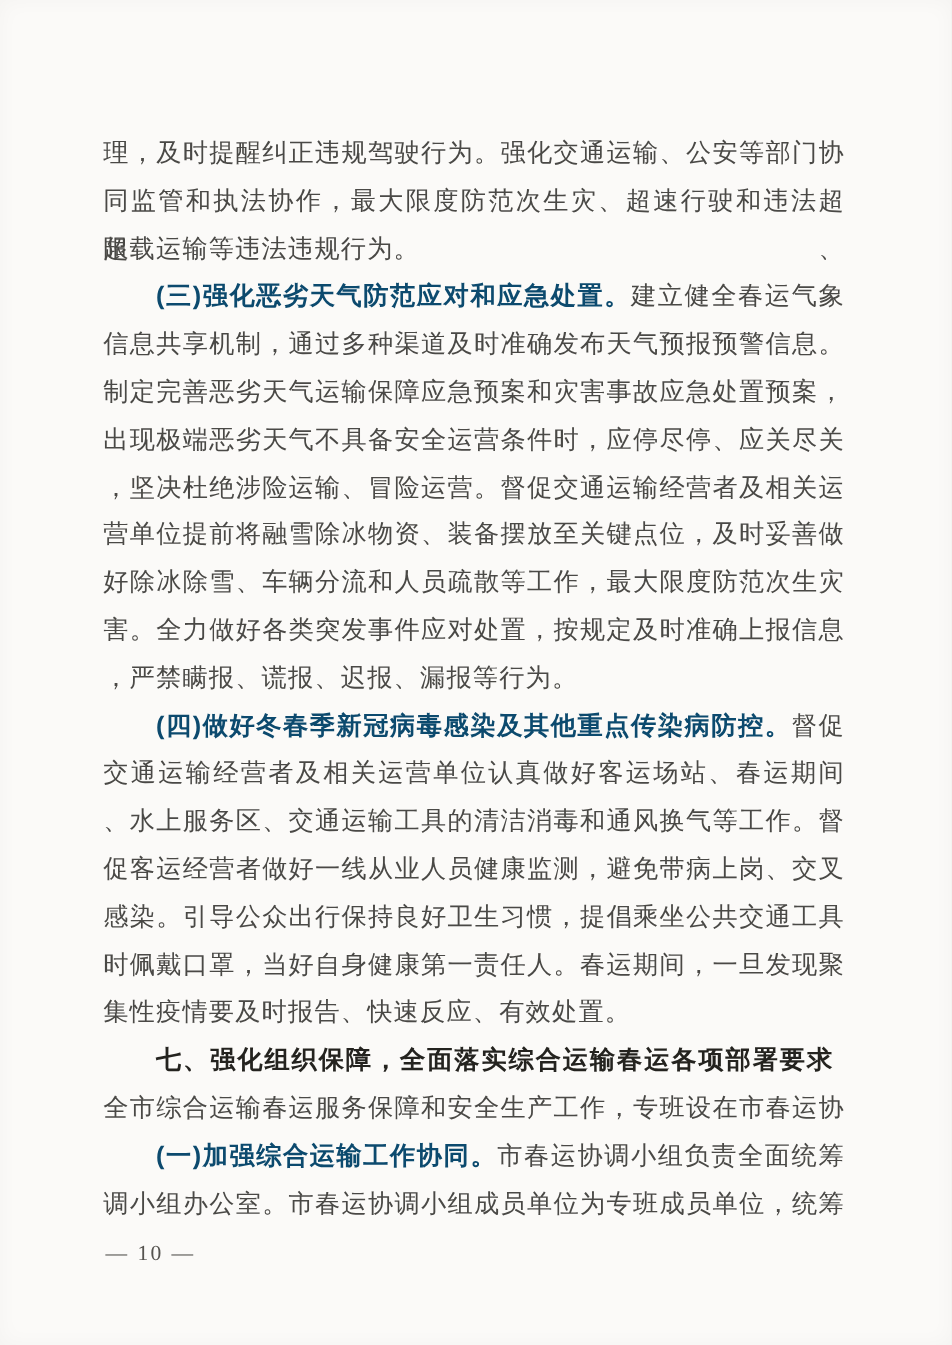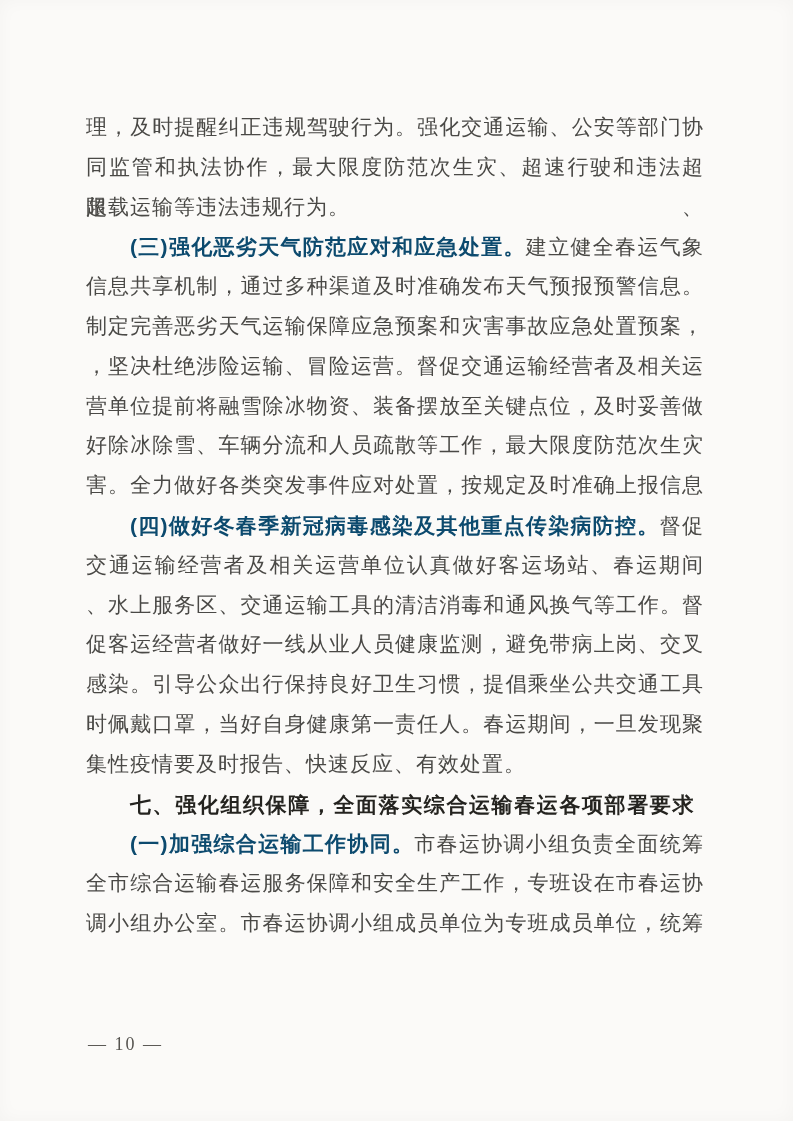--- a/index.html
+++ b/index.html
@@ -62,30 +62,32 @@
 <body>
 
 <div class="page">
   <div class="textblock">
       <div class="line fill"><span class="seg">理，及时提醒纠正违规驾驶行为。强化交通运输、公安等部门协</span></div>
       <div class="line fill"><span class="seg">同监管和执法协作，最大限度防范次生灾、超速行驶和违法超限、</span></div>
       <div class="line"><span class="seg">超载运输等违法违规行为。</span></div>
       <div class="line fill indent"><span class="seg b">(三)强化恶劣天气防范应对和应急处置。</span><span class="seg">建立健全春运气象</span></div>
       <div class="line fill"><span class="seg">信息共享机制，通过多种渠道及时准确发布天气预报预警信息。</span></div>
       <div class="line fill"><span class="seg">制定完善恶劣天气运输保障应急预案和灾害事故应急处置预案，</span></div>
+      <div class="line fill"><span class="seg">出现极端恶劣天气不具备安全运营条件时，应停尽停、应关尽关</span></div>
       <div class="line fill"><span class="seg">，坚决杜绝涉险运输、冒险运营。督促交通运输经营者及相关运</span></div>
       <div class="line fill"><span class="seg">营单位提前将融雪除冰物资、装备摆放至关键点位，及时妥善做</span></div>
       <div class="line fill"><span class="seg">好除冰除雪、车辆分流和人员疏散等工作，最大限度防范次生灾</span></div>
       <div class="line fill"><span class="seg">害。全力做好各类突发事件应对处置，按规定及时准确上报信息</span></div>
+      <div class="line"><span class="seg">，严禁瞒报、谎报、迟报、漏报等行为。</span></div>
       <div class="line fill indent"><span class="seg b">(四)做好冬春季新冠病毒感染及其他重点传染病防控。</span><span class="seg">督促</span></div>
       <div class="line fill"><span class="seg">交通运输经营者及相关运营单位认真做好客运场站、春运期间</span></div>
       <div class="line fill"><span class="seg">、水上服务区、交通运输工具的清洁消毒和通风换气等工作。督</span></div>
       <div class="line fill"><span class="seg">促客运经营者做好一线从业人员健康监测，避免带病上岗、交叉</span></div>
       <div class="line fill"><span class="seg">感染。引导公众出行保持良好卫生习惯，提倡乘坐公共交通工具</span></div>
       <div class="line fill"><span class="seg">时佩戴口罩，当好自身健康第一责任人。春运期间，一旦发现聚</span></div>
       <div class="line"><span class="seg">集性疫情要及时报告、快速反应、有效处置。</span></div>
       <div class="line indent heading"><span class="seg b">七、强化组织保障，全面落实综合运输春运各项部署要求</span></div>
+      <div class="line fill"><span class="seg">全市综合运输春运服务保障和安全生产工作，专班设在市春运协</span></div>
       <div class="line fill indent"><span class="seg b">(一)加强综合运输工作协同。</span><span class="seg">市春运协调小组负责全面统筹</span></div>
-      <div class="line fill"><span class="seg">全市综合运输春运服务保障和安全生产工作，专班设在市春运协</span></div>
       <div class="line fill"><span class="seg">调小组办公室。市春运协调小组成员单位为专班成员单位，统筹</span></div>
     </div>
   <div class="page-number">— 10 —</div>
 </div>
 
 </body></html>

